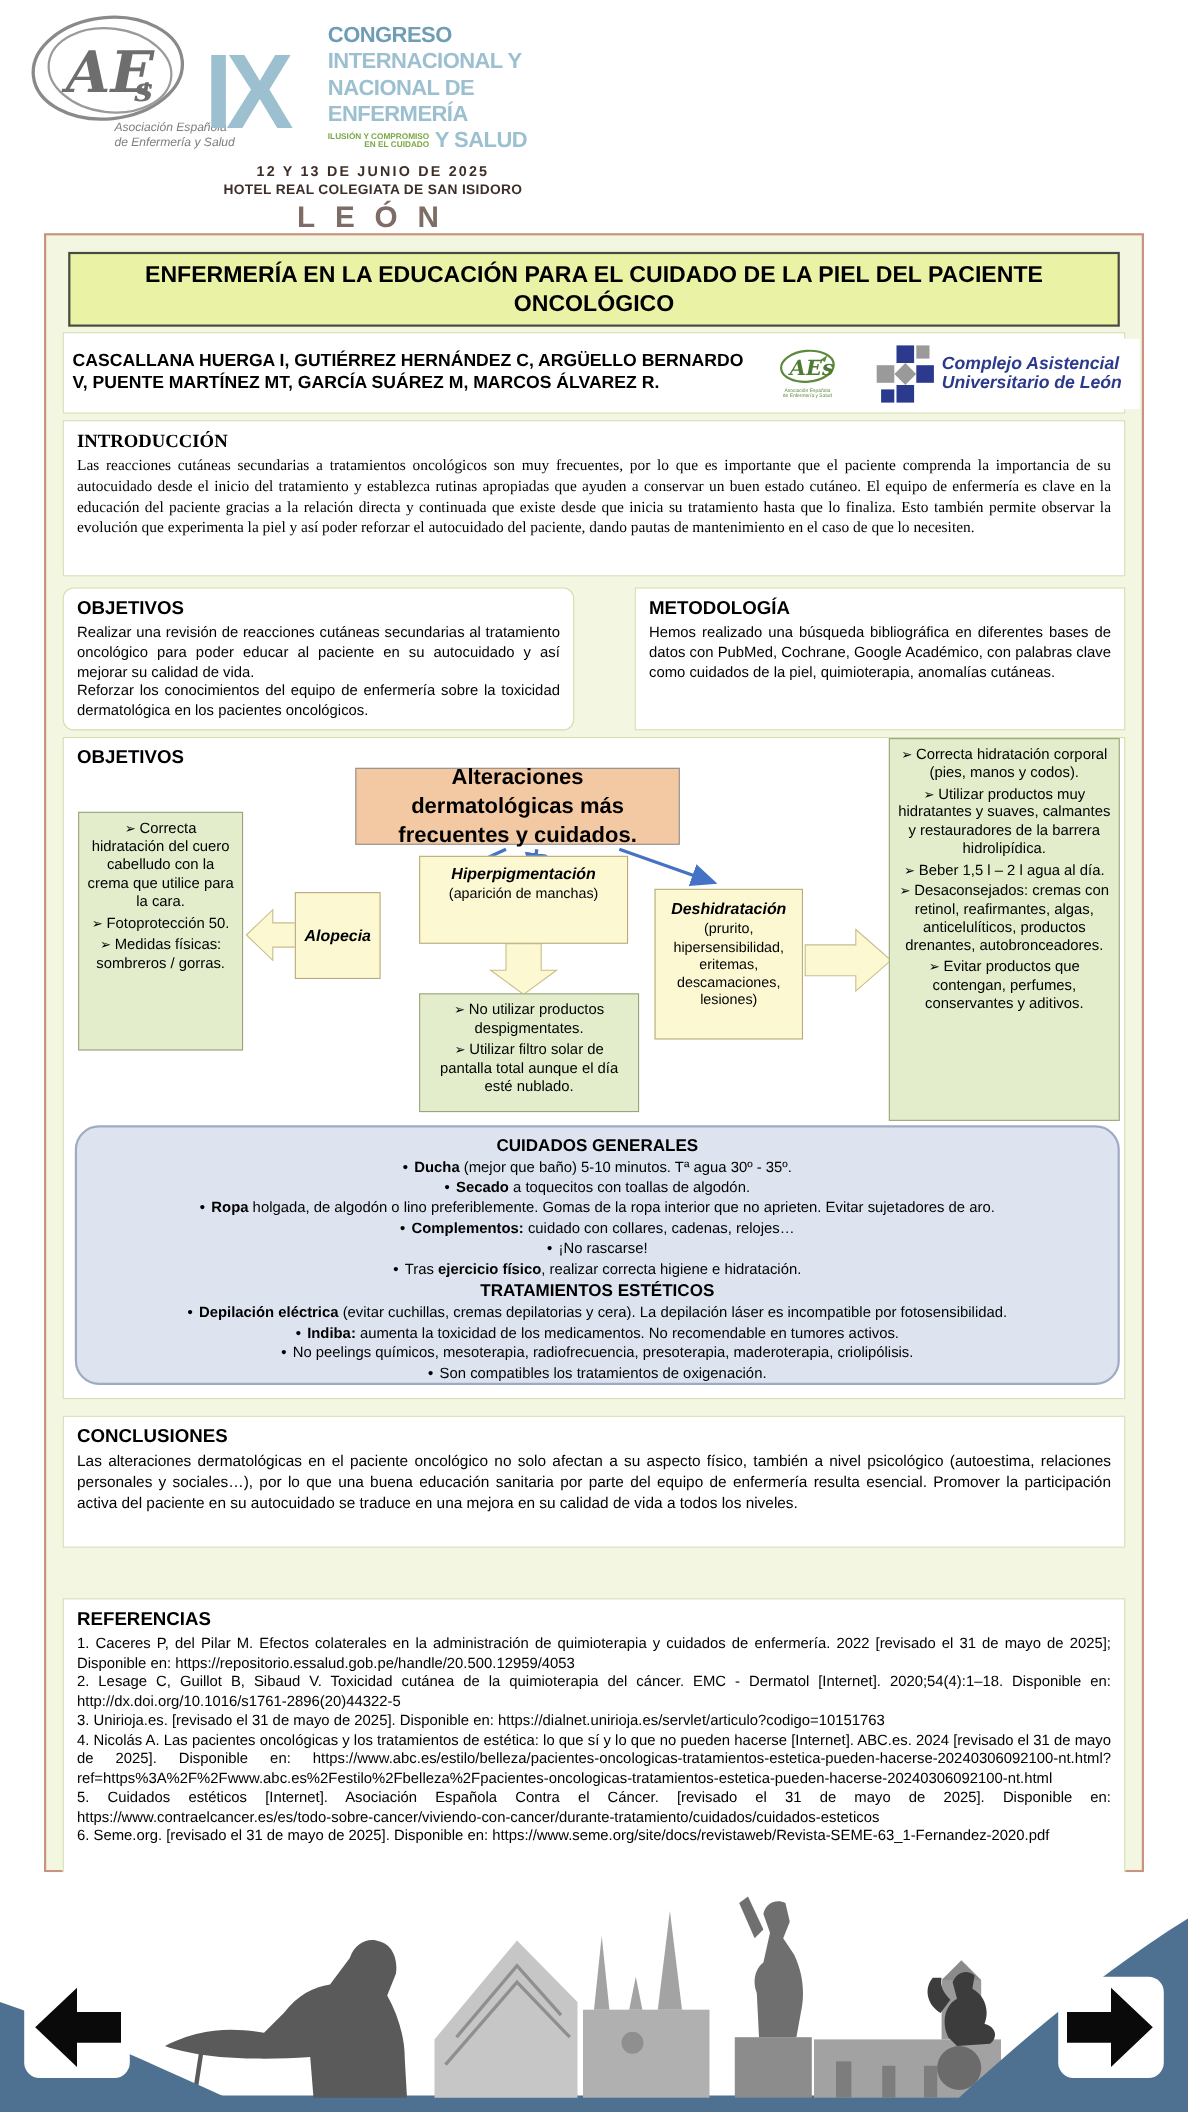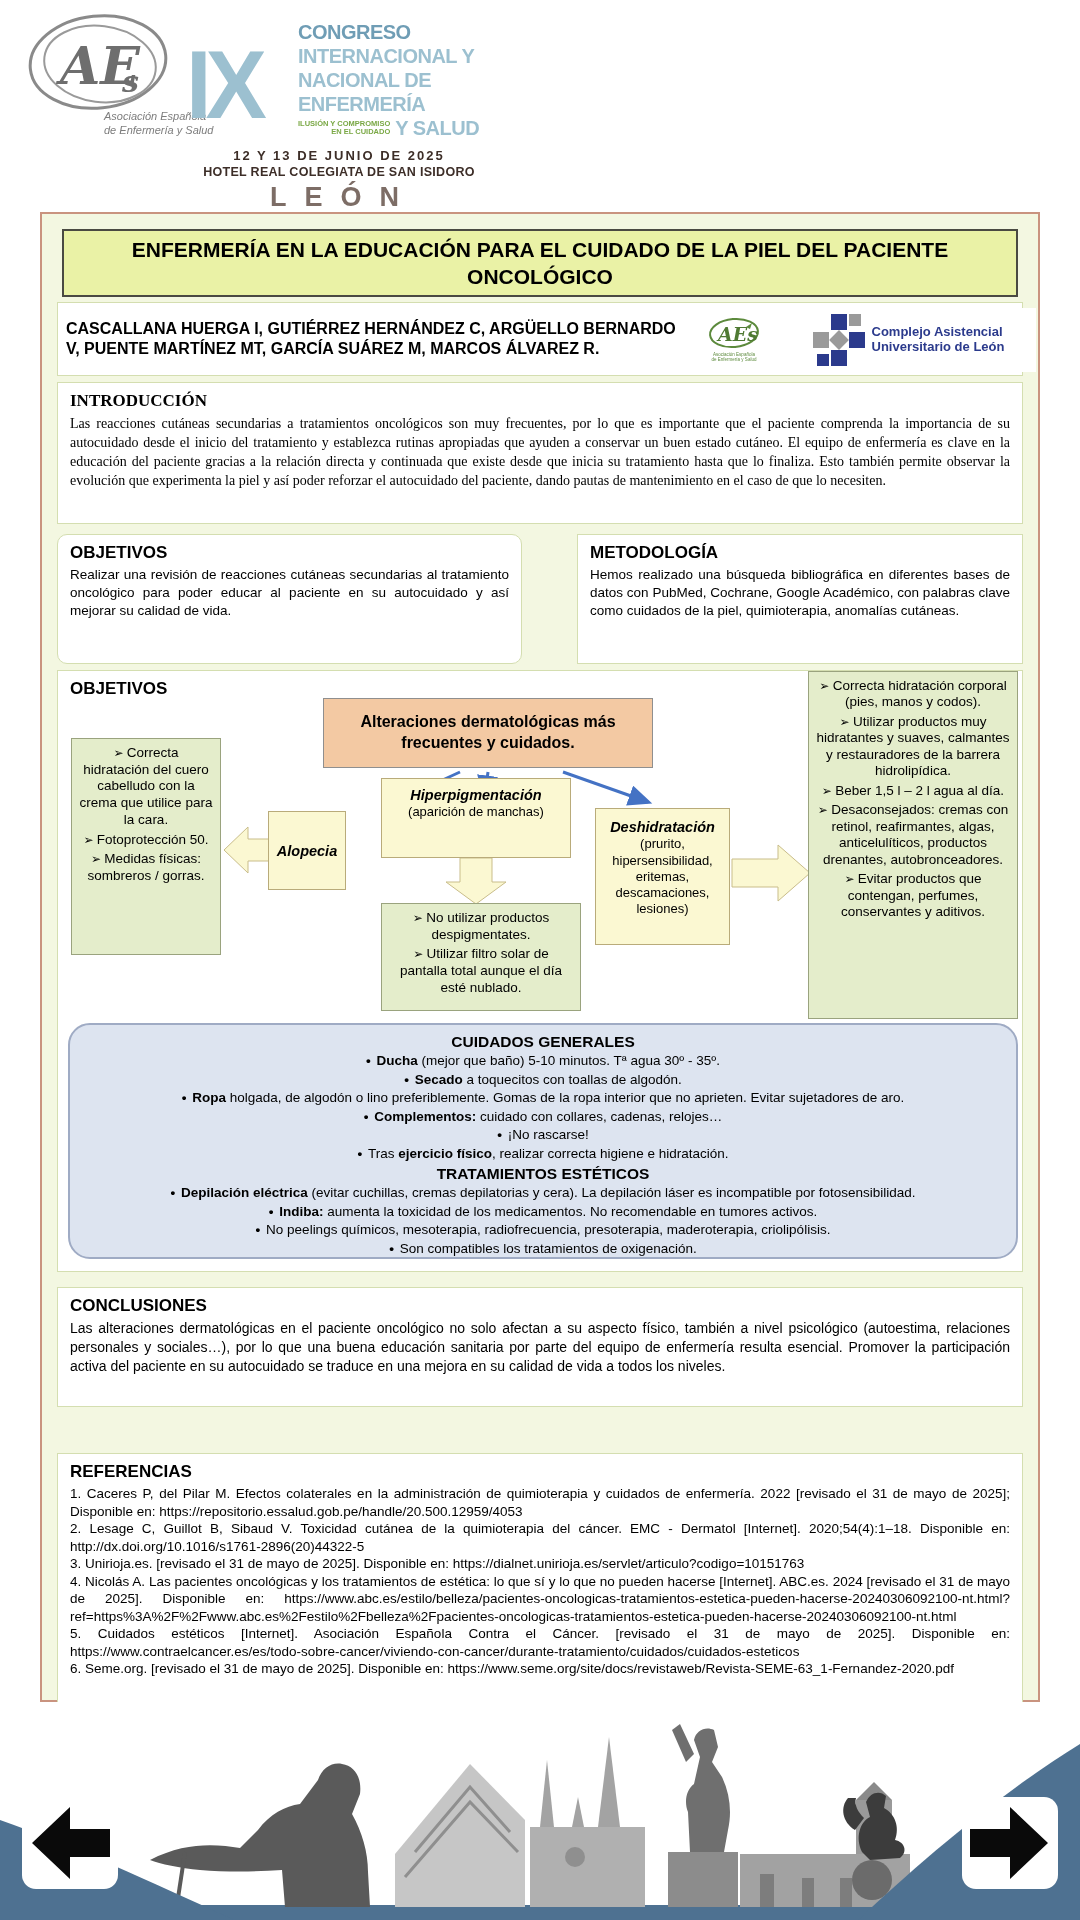--- a/index.html
+++ b/index.html
@@ -30,30 +30,30 @@
   #title-box{position:absolute;left:20px;top:15px;width:956px;height:68px;background:var(--title-box-bg,#eaf2a6);
              border:2px solid var(--title-box-border,#4a4a42);box-sizing:border-box;display:flex;align-items:center;justify-content:center;}
   #title-box .t{font-size:21px;font-weight:bold;text-align:center;line-height:1.3;padding:0 30px;}
   #authors-box{position:absolute;left:15px;top:88px;width:966px;height:74px;background:#fff;border:1px solid var(--section-border,#d4deb0);
                box-sizing:border-box;display:flex;align-items:center;}
   #authors-text{width:610px;padding-left:8px;font-size:16px;font-weight:bold;line-height:1.25;}
   .logo-card{background:#fff;display:flex;align-items:center;justify-content:center;}
   #aes-mini{position:absolute;left:638px;top:10px;width:76px;height:54px;flex-direction:column;}
   #aes-mini .mini-cap{font-size:4.5px;color:#5c8a3c;line-height:1.1;text-align:center;}
   #hosp-logo{position:absolute;left:722px;top:5px;width:256px;height:64px;gap:6px;}
-  .hosp-text{font-size:13px;font-weight:bold;color:var(--hospital-blue,#2b3a8c);line-height:1.15;}
+  .hosp-text{font-size:16px;font-weight:bold;font-style:italic;color:var(--hospital-blue,#2b3a8c);line-height:1.15;}
 
   
   #resultados-box{position:absolute;left:15px;top:456px;width:966px;height:602px;background:#fff;
                   border:1px solid var(--section-border,#d4deb0);box-sizing:border-box;}
   #resultados-box .sec-h{position:absolute;left:12px;top:6px;}
   .dia-box{position:absolute;box-sizing:border-box;text-align:center;}
-  #root-box{left:265px;top:27px;width:330px;height:70px;background:var(--orange-box,#f3c9a3);
+  #root-box{left:265px;top:27px;width:295px;height:70px;background:var(--orange-box,#f3c9a3);
             border:1px solid var(--orange-border,#8f8f8f);display:flex;align-items:center;justify-content:center;
-            font-size:16px;font-weight:bold;line-height:1.3;padding:0 14px;}
+            font-size:20px;font-weight:bold;line-height:1.3;padding:0 14px;}
   .green-card{background:var(--green-box,#e4edcb);border:1px solid var(--green-border,#9aa37e);padding:6px 7px;}
   .yellow-card{background:var(--yellow-box,#fbf8d2);border:1px solid var(--yellow-border,#b9ab7a);}
   #left-care{left:13px;top:67px;width:150px;height:217px;}
   #alopecia-box{left:210px;top:140px;width:78px;height:79px;display:flex;align-items:center;justify-content:center;
                 font-size:14.5px;font-weight:bold;font-style:italic;}
   #hiper-box{left:323px;top:107px;width:190px;height:80px;padding-top:8px;}
   #hiper-care{left:323px;top:232px;width:200px;height:108px;}
   #deshi-box{left:537px;top:137px;width:135px;height:137px;padding-top:10px;}
   #right-care{left:750px;top:0px;width:210px;height:348px;}
   .cond-title{font-size:14.5px;font-weight:bold;font-style:italic;line-height:1.2;}
@@ -161,20 +161,21 @@
     </div>
 
     <div class="white-box" style="left:15px;top:168px;width:966px;height:142px;font-family:Liberation Serif, serif;">
       <div class="sec-h">INTRODUCCIÓN</div>
       <div class="body-text">Las reacciones cutáneas secundarias a tratamientos oncológicos son muy frecuentes, por lo que es importante que el paciente comprenda la importancia de su autocuidado desde el inicio del tratamiento y establezca rutinas apropiadas que ayuden a conservar un buen estado cutáneo. El equipo de enfermería es clave en la educación del paciente gracias a la relación directa y continuada que existe desde que inicia su tratamiento hasta que lo finaliza. Esto también permite observar la evolución que experimenta la piel y así poder reforzar el autocuidado del paciente, dando pautas de mantenimiento en el caso de que lo necesiten.</div>
     </div>
 
     <div class="white-box" style="left:15px;top:320px;width:465px;height:130px;border-radius:10px;">
       <div class="sec-h">OBJETIVOS</div>
       <div class="body-text" style="font-size:13.5px;line-height:1.32;">Realizar una revisión de reacciones cutáneas secundarias al tratamiento oncológico para poder educar al paciente en su autocuidado y así mejorar su calidad de vida.</div>
+      <div class="body-text" style="font-size:13.5px;line-height:1.32;">Reforzar los conocimientos del equipo de enfermería sobre la toxicidad dermatológica en los pacientes oncológicos.</div>
     </div>
 
     <div class="white-box" style="left:535px;top:320px;width:446px;height:130px;">
       <div class="sec-h">METODOLOGÍA</div>
       <div class="body-text" style="font-size:13.5px;line-height:1.32;">Hemos realizado una búsqueda bibliográfica en diferentes bases de datos con PubMed, Cochrane, Google Académico, con palabras clave como cuidados de la piel, quimioterapia, anomalías cutáneas.</div>
     </div>
 
     <div id="resultados-box">
       <div class="sec-h">OBJETIVOS</div>
 

